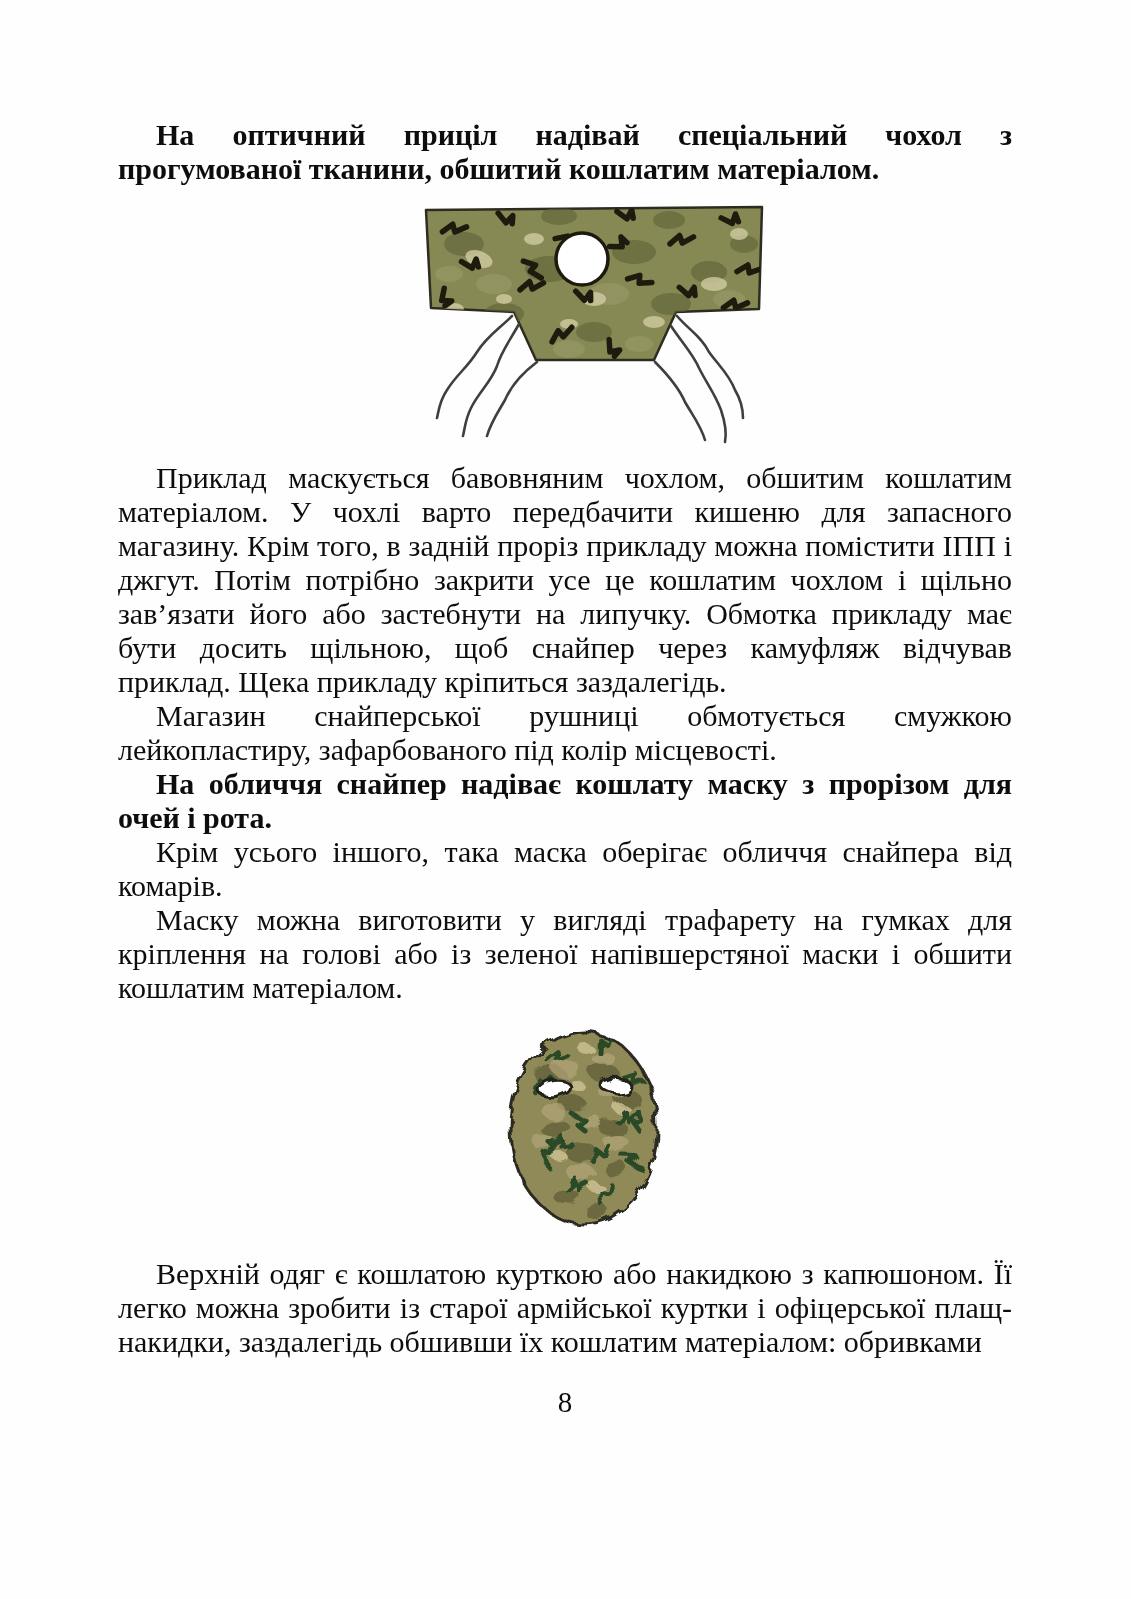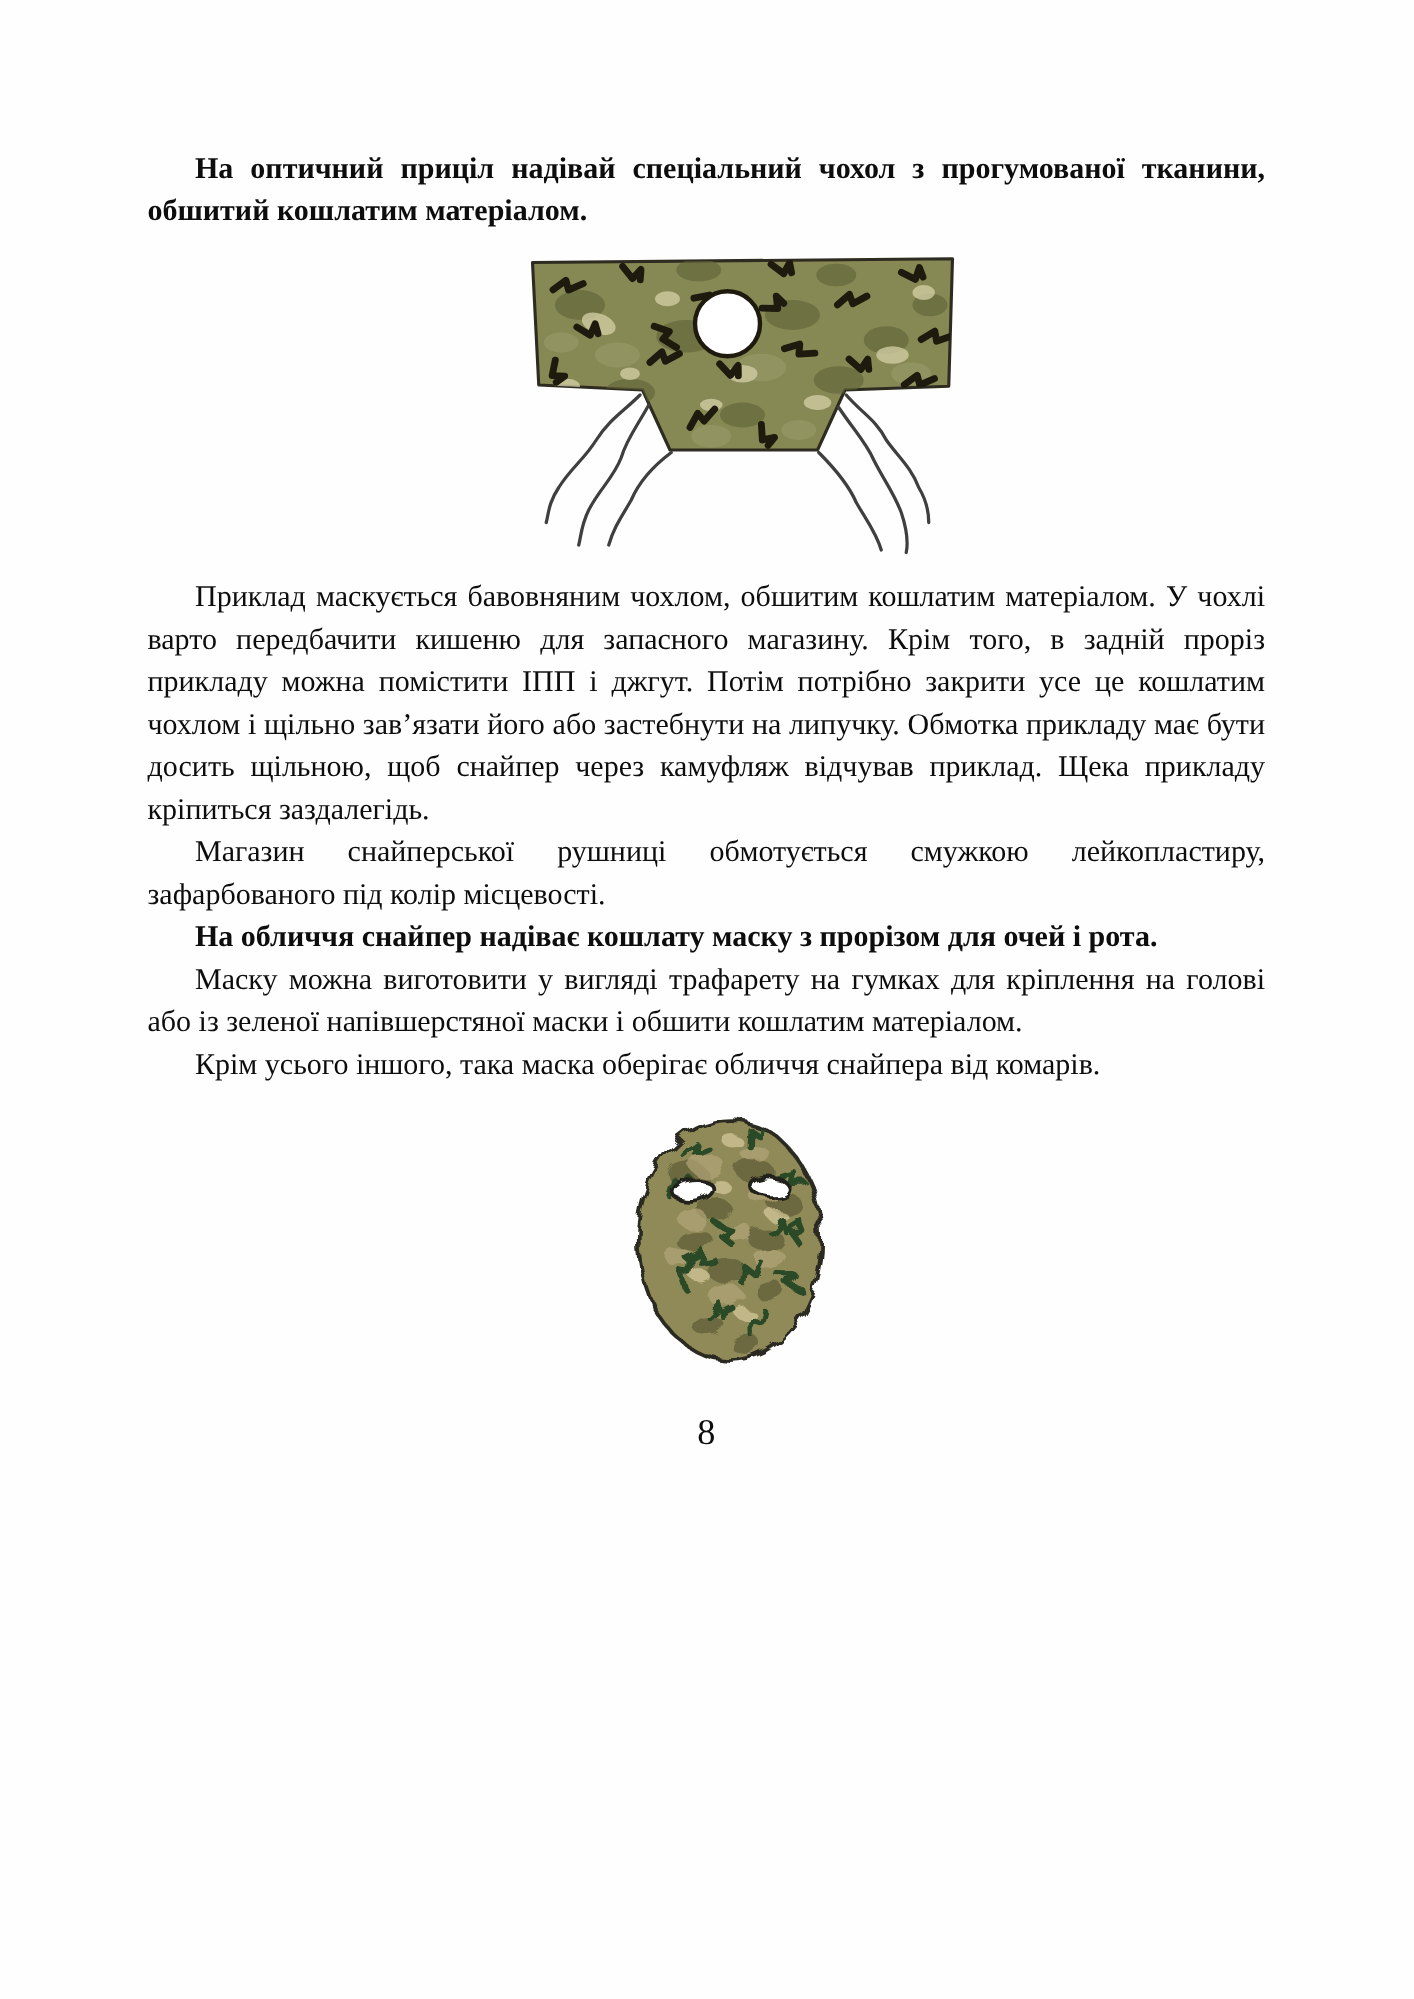--- a/index.html
+++ b/index.html
@@ -12,21 +12,21 @@
     color:#0d0d0d;
   }
   .content{
     position:absolute;
     left:118px;top:0;
     width:894px;
     padding-top:118px;
   }
   p.body{
     margin:0;
-    font-size:24px;
+    font-size:30px;
     line-height:34px;
     text-align:justify;
     text-indent:38px;
     color:#0d0d0d;
   }
   p.bold{font-weight:bold;}
   figure{
     margin:0;
     display:flex;
     justify-content:center;
@@ -125,22 +125,22 @@
           <path d="M268,112 C280,126 292,132 300,148 C310,162 320,170 326,186 C332,196 334,206 334,214"></path>
           <path d="M262,122 C274,140 284,150 290,164 C298,180 306,190 312,206 C316,218 318,228 316,238"></path>
           <path d="M246,158 C260,172 270,184 276,198 C284,212 292,222 296,236"></path>
         </g>
       </svg>
     </figure>
 
     <p class="body">Приклад маскується бавовняним чохлом, обшитим кошлатим матеріалом. У чохлі варто передбачити кишеню для запасного магазину. Крім того, в задній проріз прикладу можна помістити ІПП і джгут. Потім потрібно закрити усе це кошлатим чохлом і щільно зав’язати його або застебнути на липучку. Обмотка прикладу має бути досить щільною, щоб снайпер через камуфляж відчував приклад. Щека прикладу кріпиться заздалегідь.</p>
     <p class="body">Магазин снайперської рушниці обмотується смужкою лейкопластиру, зафарбованого під колір місцевості.</p>
     <p class="body bold">На обличчя снайпер надіває кошлату маску з прорізом для очей і рота.</p>
+    <p class="body">Крім усього іншого, така маска оберігає обличчя снайпера від комарів.</p>
     <p class="body">Маску можна виготовити у вигляді трафарету на гумках для кріплення на голові або із зеленої напівшерстяної маски і обшити кошлатим матеріалом.</p>
-    <p class="body">Крім усього іншого, така маска оберігає обличчя снайпера від комарів.</p>
 
     <figure class="fig-mask">
       <svg width="178" height="218" viewBox="0 0 178 218">
         <defs>
           <filter id="wavy" x="-20%" y="-20%" width="140%" height="140%">
             <feTurbulence type="fractalNoise" baseFrequency="0.05 0.055" numOctaves="2" seed="11" result="n"></feTurbulence>
             <feDisplacementMap in="SourceGraphic" in2="n" scale="13"></feDisplacementMap>
           </filter>
           <clipPath id="maskClip">
             <ellipse cx="88" cy="107" rx="73" ry="96"></ellipse>
@@ -197,16 +197,17 @@
           </g>
 
           <g>
             <ellipse cx="58" cy="67" rx="16" ry="8.5" transform="rotate(-9 58 67)" fill="#ffffff" stroke="#20201a" stroke-width="3"></ellipse>
             <ellipse cx="119" cy="64" rx="16" ry="8.5" transform="rotate(7 119 64)" fill="#ffffff" stroke="#20201a" stroke-width="3"></ellipse>
           </g>
         </g>
       </svg>
     </figure>
 
+    <p class="body">Верхній одяг є кошлатою курткою або накидкою з капюшоном. Її легко можна зробити із старої армійської куртки і офіцерської плащ-накидки, заздалегідь обшивши їх кошлатим матеріалом: обривками</p>
 
     <div class="page-number">8</div>
   </div>
 </div>
 
 </body></html>

